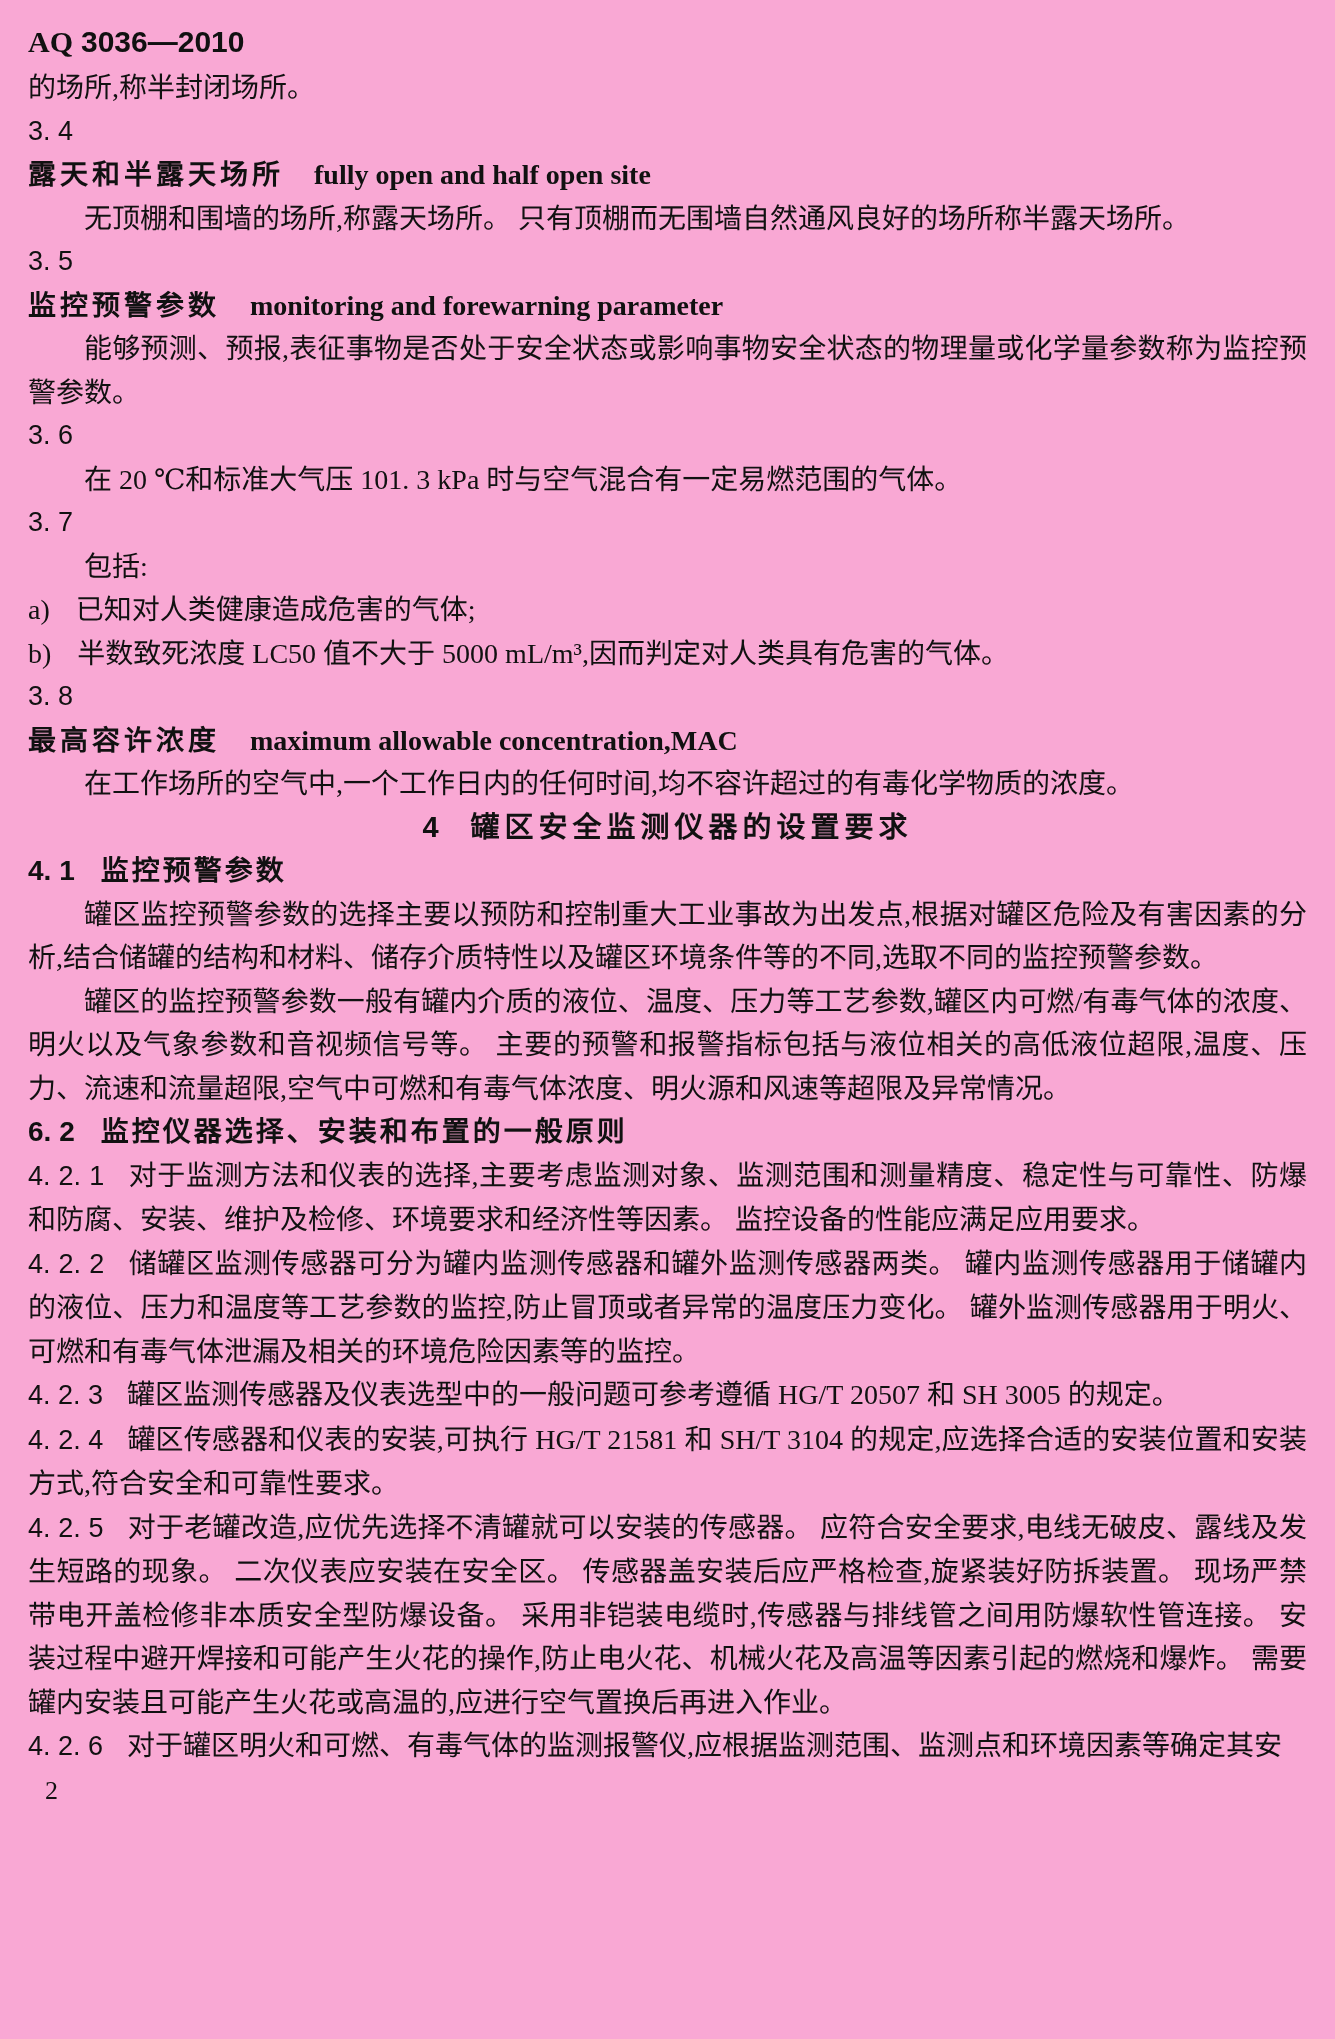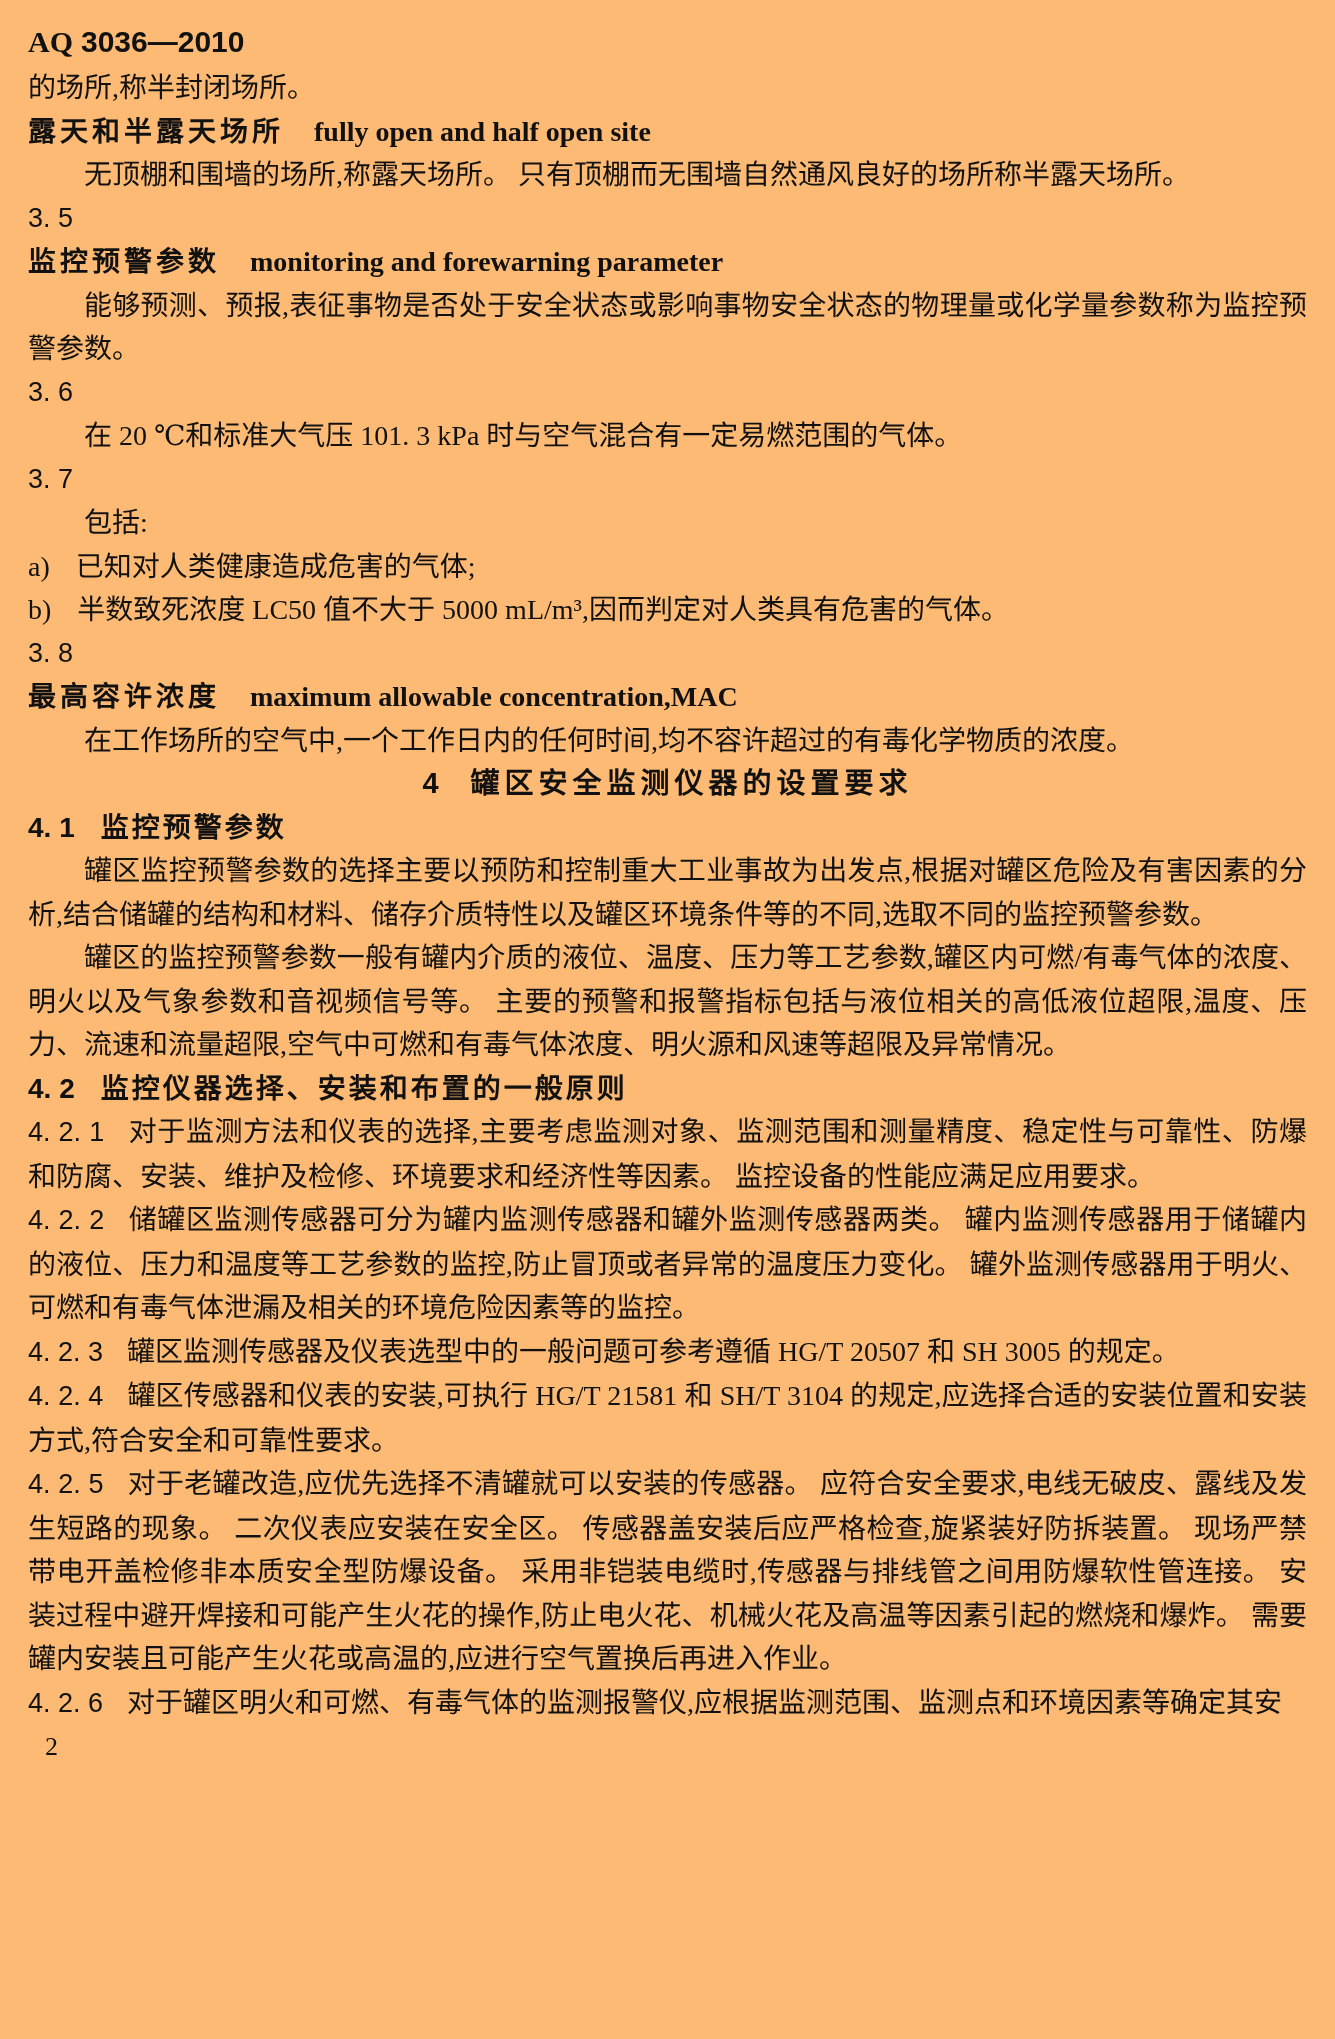--- a/index.html
+++ b/index.html
@@ -1,20 +1,20 @@
 <!DOCTYPE html>
 <html lang="zh-CN"><head>
 <meta charset="utf-8">
 <style>
   html,body{margin:0;padding:0;background:#ffffff;}
   .page{
     position:relative;
     width:1335px;height:2039px;
     box-sizing:border-box;
-    background:#fdba74;
+    background:#f9a8d4;
     color:#111111;
     padding:18px 28px 0 28px;
     font-family:"Liberation Serif","DejaVu Serif",serif;
     font-size:28px;
     line-height:43.5px;
     overflow:hidden;
   }
   .page p{margin:0;}
 
   
@@ -66,39 +66,40 @@
   }
 </style>
 </head>
 <body>
 
 <div class="page">
   <p class="doc-header"><span class="hdr-prefix">AQ</span><span class="hdr-number">3036—2010</span></p>
 
   <div>
       <p class="cont">的场所,称半封闭场所。</p>
+      <p class="secnum">3. 4</p>
       <p class="term"><span class="zh">露天和半露天场所</span><span class="en">fully open and half open site</span></p>
       <p class="def">无顶棚和围墙的场所,称露天场所。 只有顶棚而无围墙自然通风良好的场所称半露天场所。</p>
       <p class="secnum">3. 5</p>
       <p class="term"><span class="zh">监控预警参数</span><span class="en">monitoring and forewarning parameter</span></p>
       <p class="def">能够预测、预报,表征事物是否处于安全状态或影响事物安全状态的物理量或化学量参数称为监控预警参数。</p>
       <p class="secnum">3. 6</p>
       <p class="def">在 20 ℃和标准大气压 101. 3 kPa 时与空气混合有一定易燃范围的气体。</p>
       <p class="secnum">3. 7</p>
       <p class="def">包括:</p>
       <p class="list"><span class="marker">a)</span><span class="txt">已知对人类健康造成危害的气体;</span></p>
       <p class="list"><span class="marker">b)</span><span class="txt">半数致死浓度 LC50 值不大于 5000 mL/m³,因而判定对人类具有危害的气体。</span></p>
       <p class="secnum">3. 8</p>
       <p class="term"><span class="zh">最高容许浓度</span><span class="en">maximum allowable concentration,MAC</span></p>
       <p class="def">在工作场所的空气中,一个工作日内的任何时间,均不容许超过的有毒化学物质的浓度。</p>
       <p class="h1"><span class="num">4</span><span class="title">罐区安全监测仪器的设置要求</span></p>
       <p class="h2"><span class="num">4. 1</span><span class="title">监控预警参数</span></p>
       <p class="para">罐区监控预警参数的选择主要以预防和控制重大工业事故为出发点,根据对罐区危险及有害因素的分析,结合储罐的结构和材料、储存介质特性以及罐区环境条件等的不同,选取不同的监控预警参数。</p>
       <p class="para">罐区的监控预警参数一般有罐内介质的液位、温度、压力等工艺参数,罐区内可燃/有毒气体的浓度、明火以及气象参数和音视频信号等。 主要的预警和报警指标包括与液位相关的高低液位超限,温度、压力、流速和流量超限,空气中可燃和有毒气体浓度、明火源和风速等超限及异常情况。</p>
-      <p class="h2"><span class="num">4. 2</span><span class="title">监控仪器选择、安装和布置的一般原则</span></p>
+      <p class="h2"><span class="num">6. 2</span><span class="title">监控仪器选择、安装和布置的一般原则</span></p>
       <p class="clause"><span class="num">4. 2. 1</span><span class="txt">对于监测方法和仪表的选择,主要考虑监测对象、监测范围和测量精度、稳定性与可靠性、防爆和防腐、安装、维护及检修、环境要求和经济性等因素。 监控设备的性能应满足应用要求。</span></p>
       <p class="clause"><span class="num">4. 2. 2</span><span class="txt">储罐区监测传感器可分为罐内监测传感器和罐外监测传感器两类。 罐内监测传感器用于储罐内的液位、压力和温度等工艺参数的监控,防止冒顶或者异常的温度压力变化。 罐外监测传感器用于明火、可燃和有毒气体泄漏及相关的环境危险因素等的监控。</span></p>
       <p class="clause"><span class="num">4. 2. 3</span><span class="txt">罐区监测传感器及仪表选型中的一般问题可参考遵循 HG/T 20507 和 SH 3005 的规定。</span></p>
       <p class="clause"><span class="num">4. 2. 4</span><span class="txt">罐区传感器和仪表的安装,可执行 HG/T 21581 和 SH/T 3104 的规定,应选择合适的安装位置和安装方式,符合安全和可靠性要求。</span></p>
       <p class="clause"><span class="num">4. 2. 5</span><span class="txt">对于老罐改造,应优先选择不清罐就可以安装的传感器。 应符合安全要求,电线无破皮、露线及发生短路的现象。 二次仪表应安装在安全区。 传感器盖安装后应严格检查,旋紧装好防拆装置。 现场严禁带电开盖检修非本质安全型防爆设备。 采用非铠装电缆时,传感器与排线管之间用防爆软性管连接。 安装过程中避开焊接和可能产生火花的操作,防止电火花、机械火花及高温等因素引起的燃烧和爆炸。 需要罐内安装且可能产生火花或高温的,应进行空气置换后再进入作业。</span></p>
       <p class="clause"><span class="num">4. 2. 6</span><span class="txt">对于罐区明火和可燃、有毒气体的监测报警仪,应根据监测范围、监测点和环境因素等确定其安</span></p>
     </div>
 
   <p class="page-number">2</p>
 </div>

